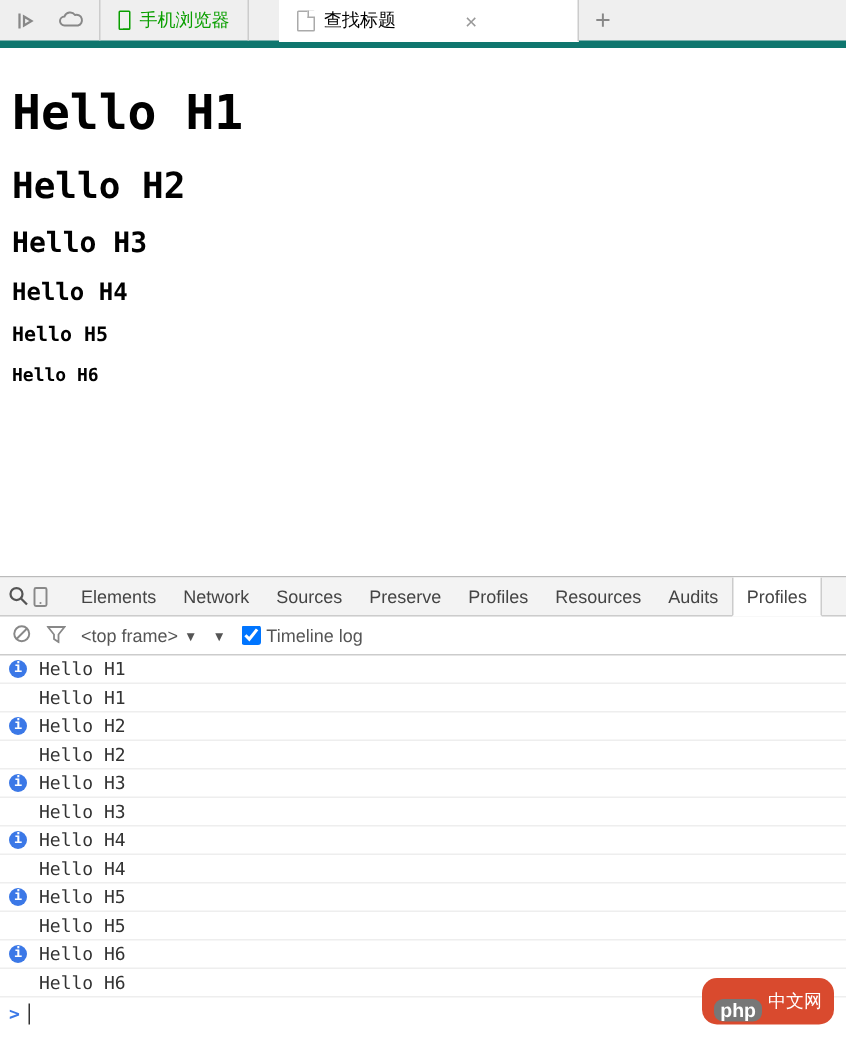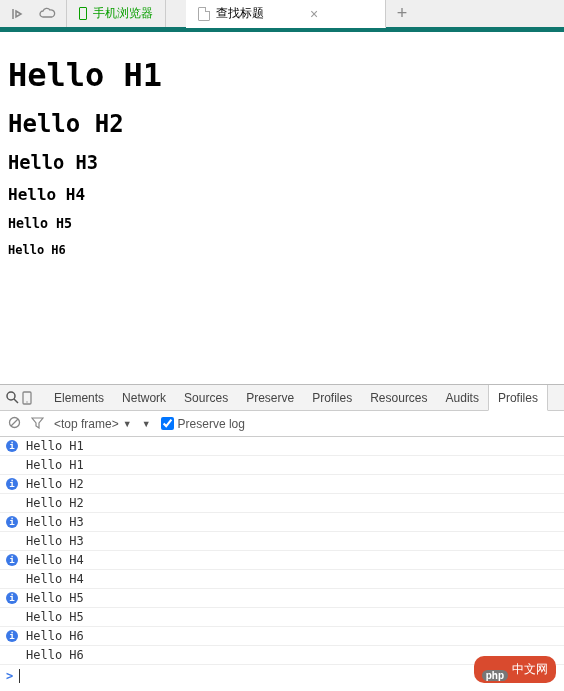--- a/index.html
+++ b/index.html
@@ -164,21 +164,21 @@
       bottom: 8px;
       background: #d94a2e;
       color: #fff;
       padding: 2px 8px;
       border-radius: 10px;
       font-size: 12px;
       display: flex;
       align-items: center;
       gap: 4px;
     }
-    .watermark .php { background: #777; padding: 0 4px; border-radius: 6px; font-weight: bold; font-size: 10px; margin-top: 12px; }
+    .watermark .php { background: #777; padding: 0 4px; border-radius: 6px; font-weight: bold; font-size: 13px; margin-top: 12px; }
   </style>
 </head>
 <body>
 
 <div class="tabbar">
   <div class="ctrl-btns">
     <span class="icbtn">
       <svg width="14" height="14" viewBox="0 0 14 14">
           <path d="M3 2 L3 12 M6 4 L11 7 L6 10 Z" fill="none" stroke="#888" stroke-width="1.5"></path>
         </svg>
@@ -250,21 +250,21 @@
           <path d="M1 2 L12 2 L8 7 L8 12 L5 10 L5 7 Z" fill="none" stroke="#888" stroke-width="1.2"></path>
         </svg>
     </span>
     <span class="frame">
       <span>&lt;top frame&gt;</span>
       <span class="tri">▼</span>
     </span>
     <span class="tri">▼</span>
     <label>
       <input type="checkbox" checked="" style="">
-      <span>Preserve log</span>
+      <span>Timeline log</span>
     </label>
   </div>
 
   <div class="console">
     <div id="console-lines">
         <div class="line info">
           <span class="info-ic">i</span>
           <span>Hello H1</span>
         </div>
         <div class="line plain">

